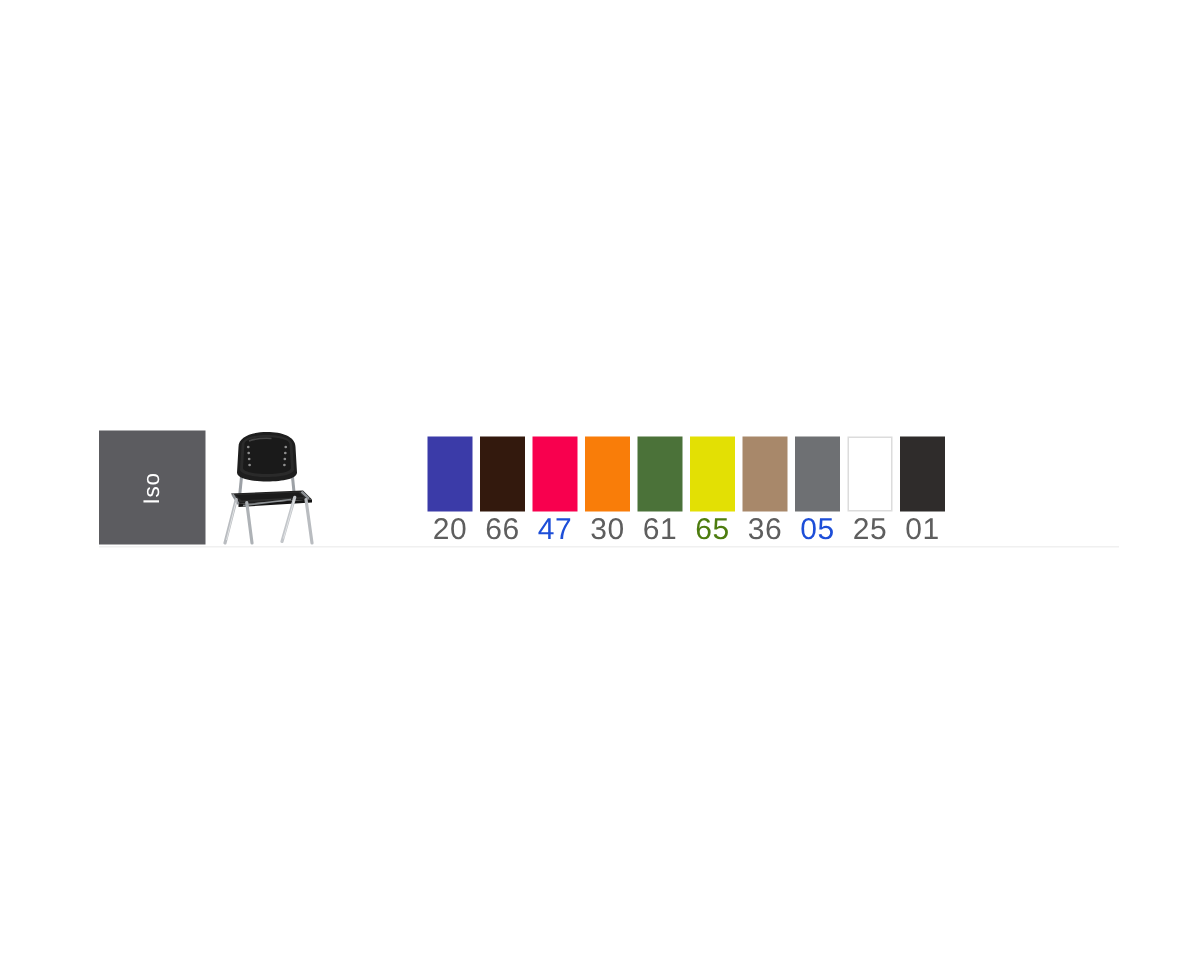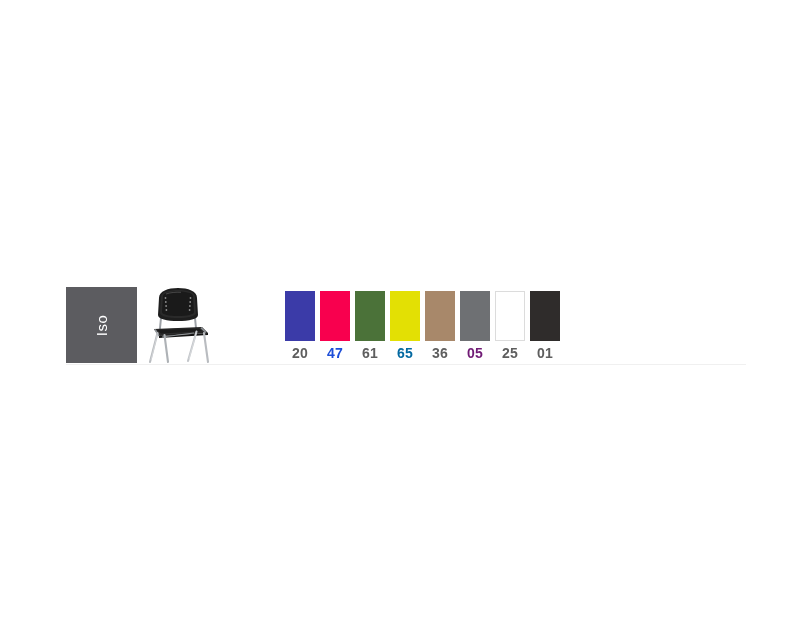--- a/index.html
+++ b/index.html
@@ -93,23 +93,23 @@
   .swatch-chip {
     width: 30px;
     height: 50px;
     box-sizing: border-box;
   }
   .swatch-chip.bordered {
     border: 1px solid #dcdcdc;
   }
   .swatch-code {
     margin-top: 4px;
-    font-size: 14px;
+    font-size: 20px;
     color: #5e5e5e;
-    font-weight: 700;
+    font-weight: 400;
     letter-spacing: 0.3px;
     line-height: 16px;
   }
 </style>
 </head>
 <body style="background: rgb(255, 255, 255);">
 
 <div id="product-sheet">
 
   <div class="name-plate" style="background: rgb(92, 92, 96);">
@@ -160,47 +160,55 @@
     </svg>
   </div>
 
   <div class="swatch-strip">
 
     <div class="swatch-cell">
       <div class="swatch-chip" style="background: rgb(59, 59, 168);"></div>
       <span class="swatch-code" style="color: rgb(94, 94, 94);">20</span>
     </div>
 
+    <div class="swatch-cell">
+      <div class="swatch-chip" style="background: rgb(51, 25, 13);"></div>
+      <span class="swatch-code" style="color: rgb(94, 94, 94);">66</span>
+    </div>
 
     <div class="swatch-cell">
       <div class="swatch-chip" style="background: rgb(248, 0, 78);"></div>
       <span class="swatch-code" style="color: #1d4ed8;">47</span>
     </div>
 
 
+    <div class="swatch-cell">
+      <div class="swatch-chip" style="background: rgb(249, 125, 9);"></div>
+      <span class="swatch-code" style="color: rgb(94, 94, 94);">30</span>
+    </div>
 
 
     <div class="swatch-cell">
       <div class="swatch-chip" style="background: rgb(75, 114, 57);"></div>
       <span class="swatch-code" style="color: rgb(94, 94, 94);">61</span>
     </div>
 
     <div class="swatch-cell">
       <div class="swatch-chip" style="background: rgb(227, 224, 4);"></div>
-      <span class="swatch-code" style="color: #0369a1;">65</span>
+      <span class="swatch-code" style="color: #4d7c0f;">65</span>
     </div>
 
     <div class="swatch-cell">
       <div class="swatch-chip" style="background: rgb(168, 136, 106);"></div>
       <span class="swatch-code" style="color: rgb(94, 94, 94);">36</span>
     </div>
 
     <div class="swatch-cell">
       <div class="swatch-chip" style="background: rgb(110, 112, 115);"></div>
-      <span class="swatch-code" style="color: #701a75;">05</span>
+      <span class="swatch-code" style="color: #1d4ed8;">05</span>
     </div>
 
     <div class="swatch-cell">
       <div class="swatch-chip bordered" style="background: rgb(255, 255, 255);"></div>
       <span class="swatch-code" style="color: rgb(94, 94, 94); text-align: center;">25</span>
     </div>
 
     <div class="swatch-cell">
       <div class="swatch-chip" style="background: rgb(47, 44, 43);"></div>
       <span class="swatch-code" style="color: rgb(94, 94, 94);">01</span>

